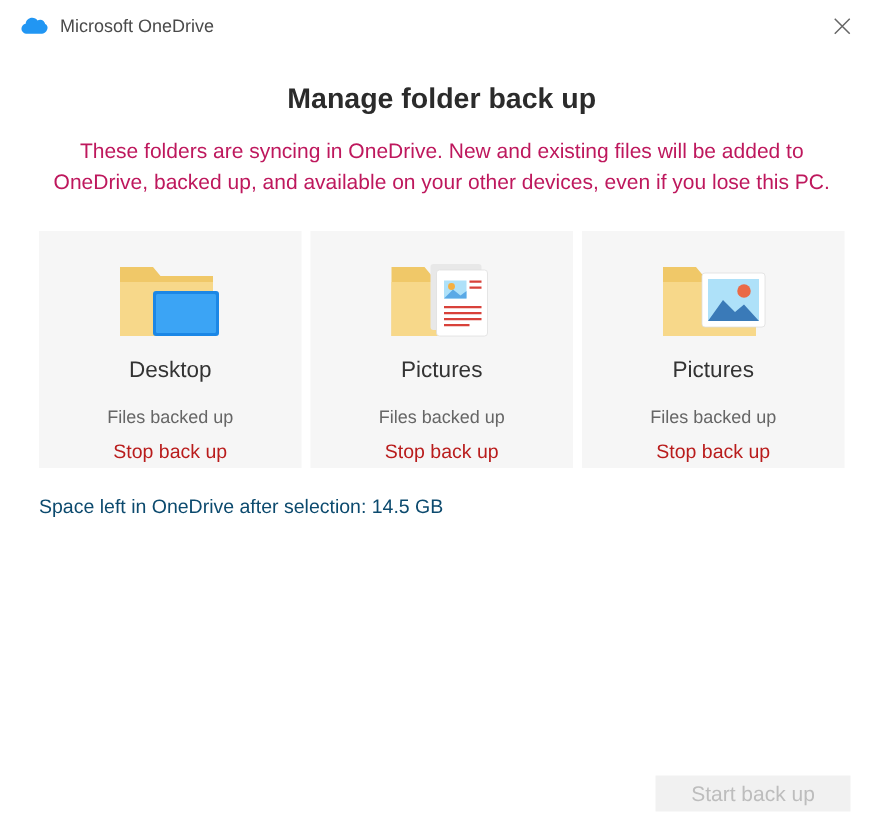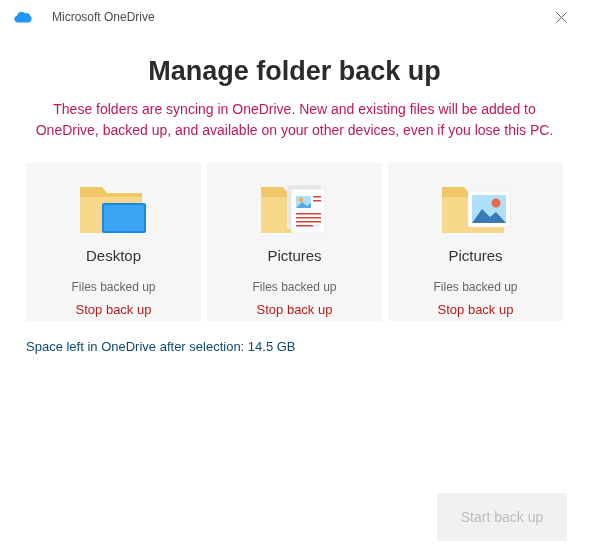--- a/index.html
+++ b/index.html
@@ -18,21 +18,21 @@
     .titlebar {
       display: flex;
       align-items: center;
       justify-content: space-between;
       padding: 8px 14px 8px 14px;
       height: 34px;
     }
     .titlebar-left {
       display: flex;
       align-items: center;
-      gap: 20px;
+      gap: 8px;
     }
     .onedrive-icon svg {
       display: block;
     }
     .titlebar-text {
       font-size: 12px;
       color: #4a4a4a;
     }
     .close-btn {
       width: 28px;
@@ -41,21 +41,21 @@
       align-items: center;
       justify-content: center;
       cursor: pointer;
       color: #666;
     }
     .main {
       padding: 22px 26px 0 26px;
       text-align: center;
     }
     .page-title {
-      font-size: 27px;
+      font-size: 19px;
       font-weight: 600;
       color: #2b2b2b;
       margin-bottom: 12px;
     }
     .page-desc {
       font-size: 14px;
       color: #be185d;
       line-height: 1.5;
       margin-bottom: 22px;
       padding: 0 4px;
@@ -103,21 +103,21 @@
       margin-top: 18px;
       padding-left: 0;
     }
     .footer {
       position: absolute;
       bottom: 16px;
       right: 22px;
     }
     .start-btn {
       width: 130px;
-      height: 48px;
+      height: 24px;
       background: #f1f1f1;
       border: none;
       color: #bdbdbd;
       font-size: 14px;
       cursor: default;
     }
   </style>
 </head>
 <body>
 

